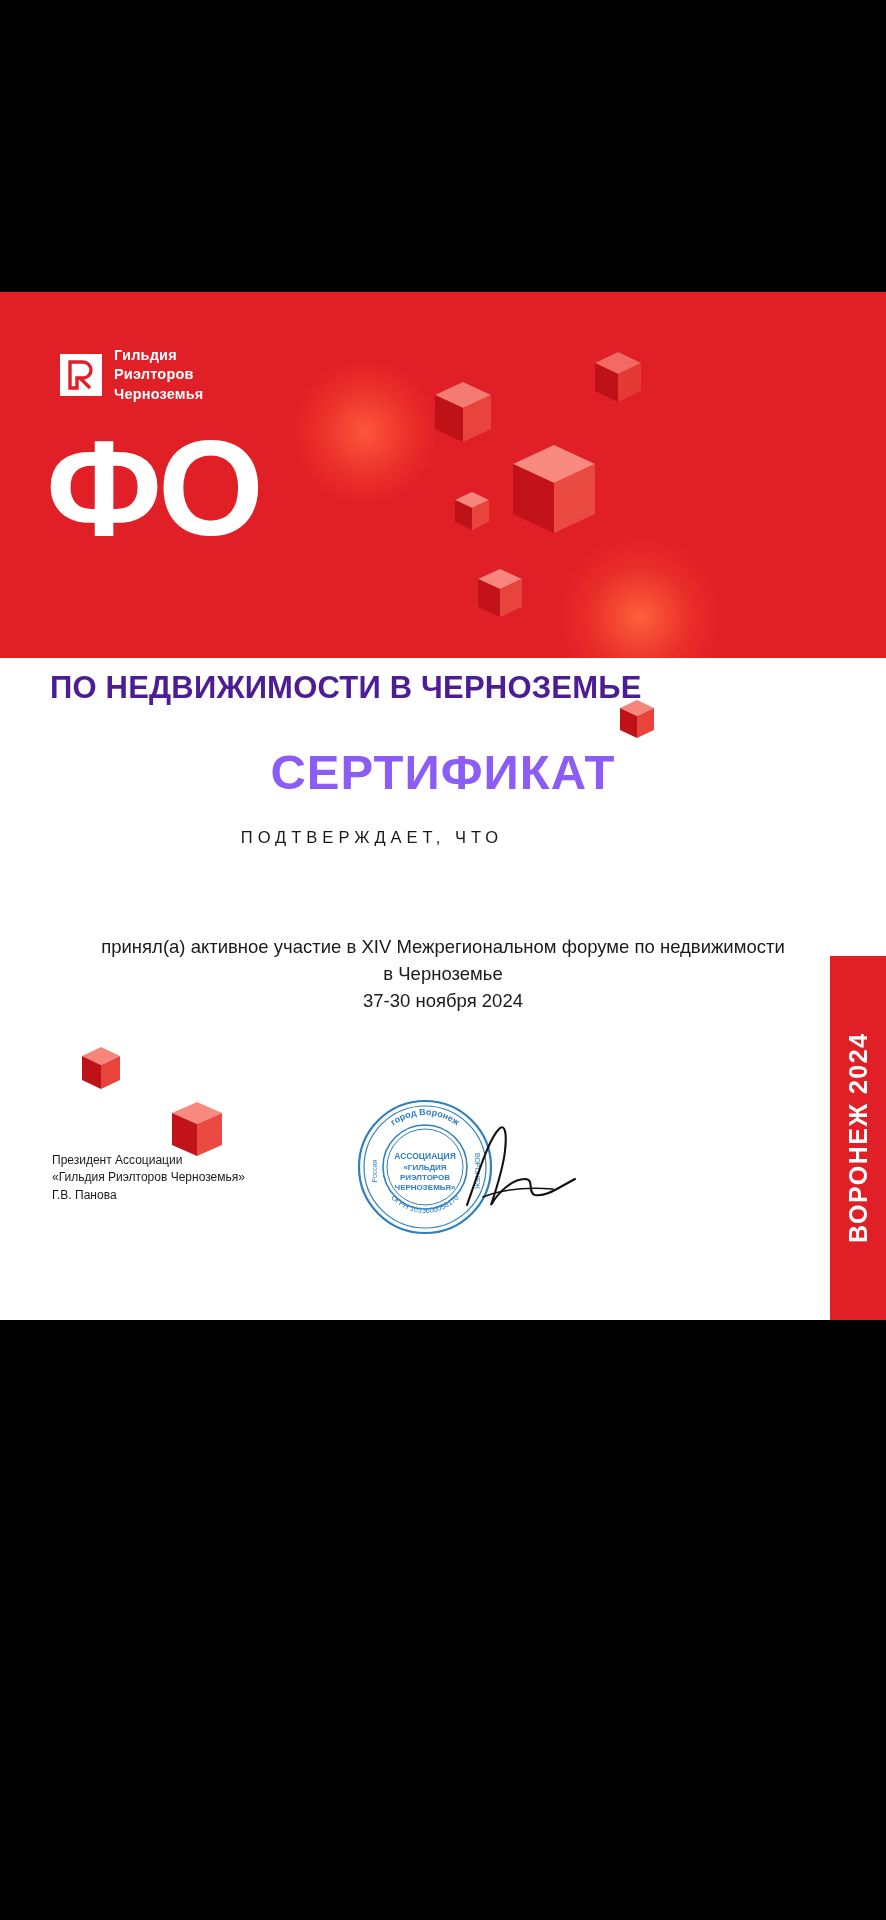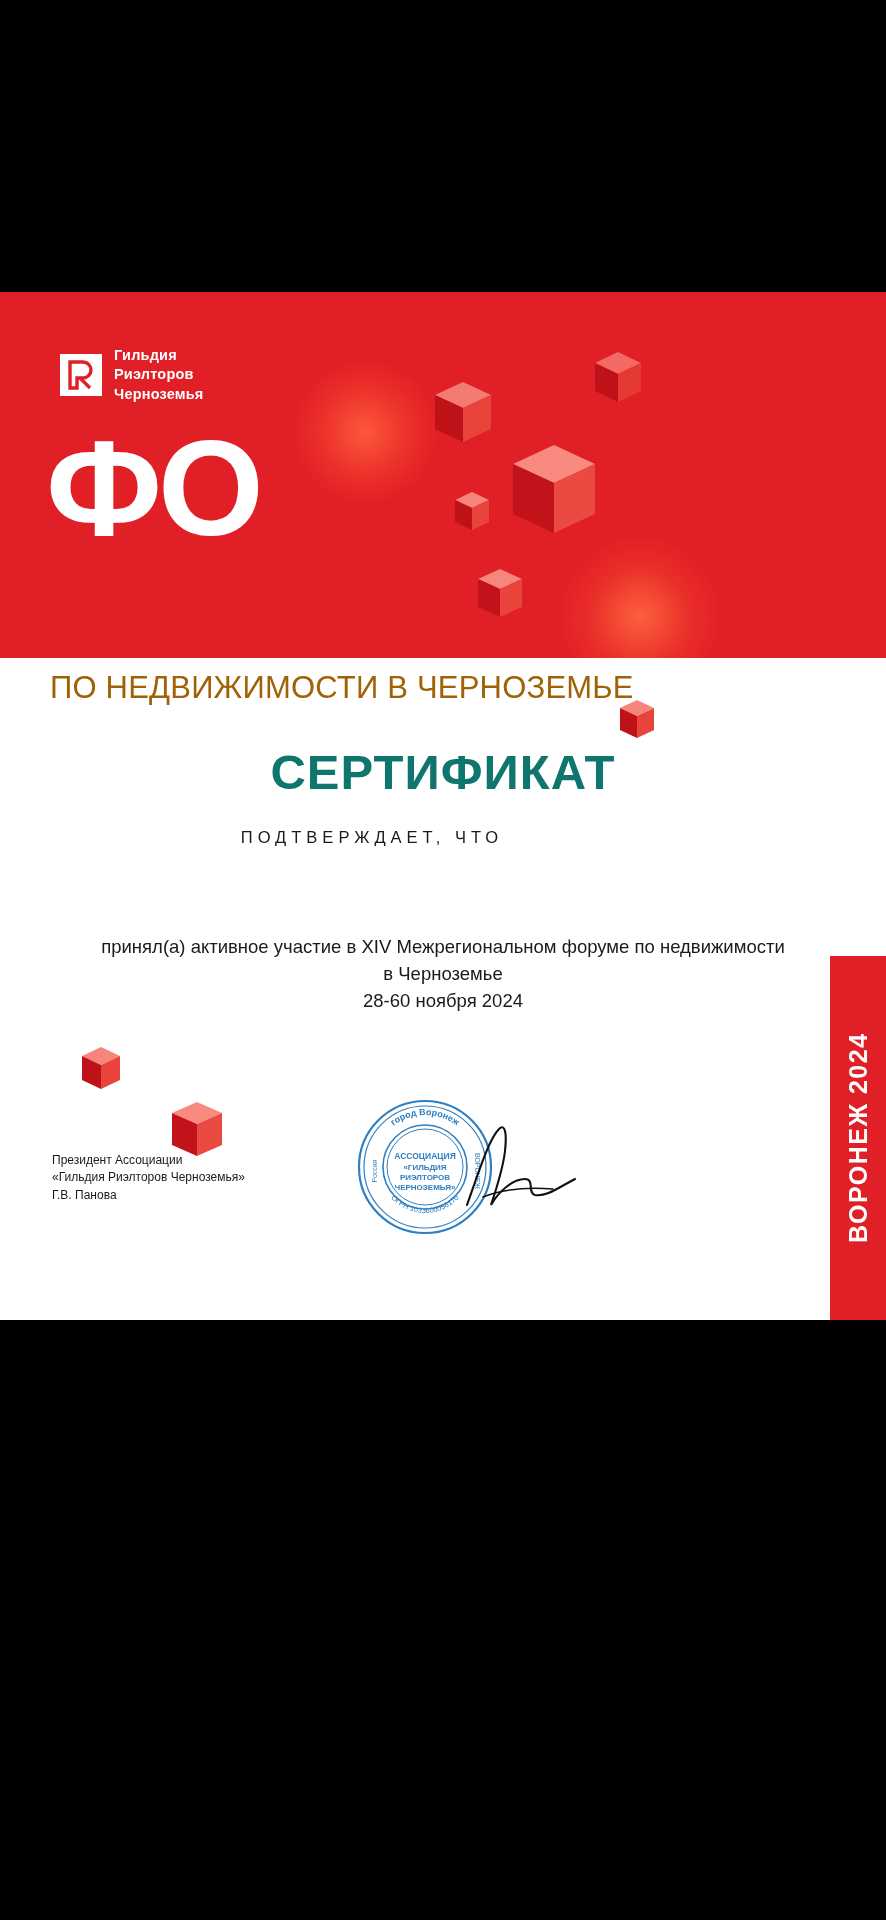--- a/index.html
+++ b/index.html
@@ -106,41 +106,41 @@
     font-size: 136px;
     margin-top: -6px;
   }
 
   
   .subtitle {
     position: absolute;
     left: 50px;
     top: 378px;
     width: 800px;
-    color: #a16207;
+    color: #4c1d95;
     font-size: 31px;
-    font-weight: normal;
+    font-weight: bold;
     letter-spacing: 0.2px;
     white-space: nowrap;
   }
 
   
   .cube {
     position: absolute;
     pointer-events: none;
   }
 
   
   .cert-title {
     position: absolute;
     left: 0;
     top: 452px;
     width: 886px;
     text-align: center;
-    color: #0f766e;
+    color: #8b5cf6;
     font-size: 49px;
     font-weight: bold;
     letter-spacing: 1px;
   }
   .cert-confirms {
     position: absolute;
     left: 0;
     top: 536px;
     width: 744px;
     text-align: center;
@@ -310,21 +310,21 @@
       <svg width="50" height="54" viewBox="0 0 50 54">
         <polygon points="25,0 50,11 25,22 0,11" fill="#f88a80"></polygon>
         <polygon points="0,11 25,22 25,54 0,43" fill="#c11319"></polygon>
         <polygon points="50,11 25,22 25,54 50,43" fill="#ea4a42"></polygon>
       </svg>
     </div>
 
     <div class="cert-title">СЕРТИФИКАТ</div>
     <div class="cert-confirms">ПОДТВЕРЖДАЕТ, ЧТО</div>
     <div class="description" style="white-space: pre-line;">принял(а) активное участие в XIV Межрегиональном форуме по недвижимости в Черноземье
-28-60 ноября 2024</div>
+37-30 ноября 2024</div>
 
     <div class="sign-block">Президент Ассоциации
 «Гильдия Риэлторов Черноземья»
 Г.В. Панова</div>
 
     <div class="stamp">
       <svg width="140" height="140" viewBox="0 0 140 140">
         <defs>
           <path id="arcTop" d="M 18,70 A 52,52 0 0 1 122,70"></path>
           <path id="arcBottom" d="M 24,70 A 46,46 0 0 0 116,70"></path>

